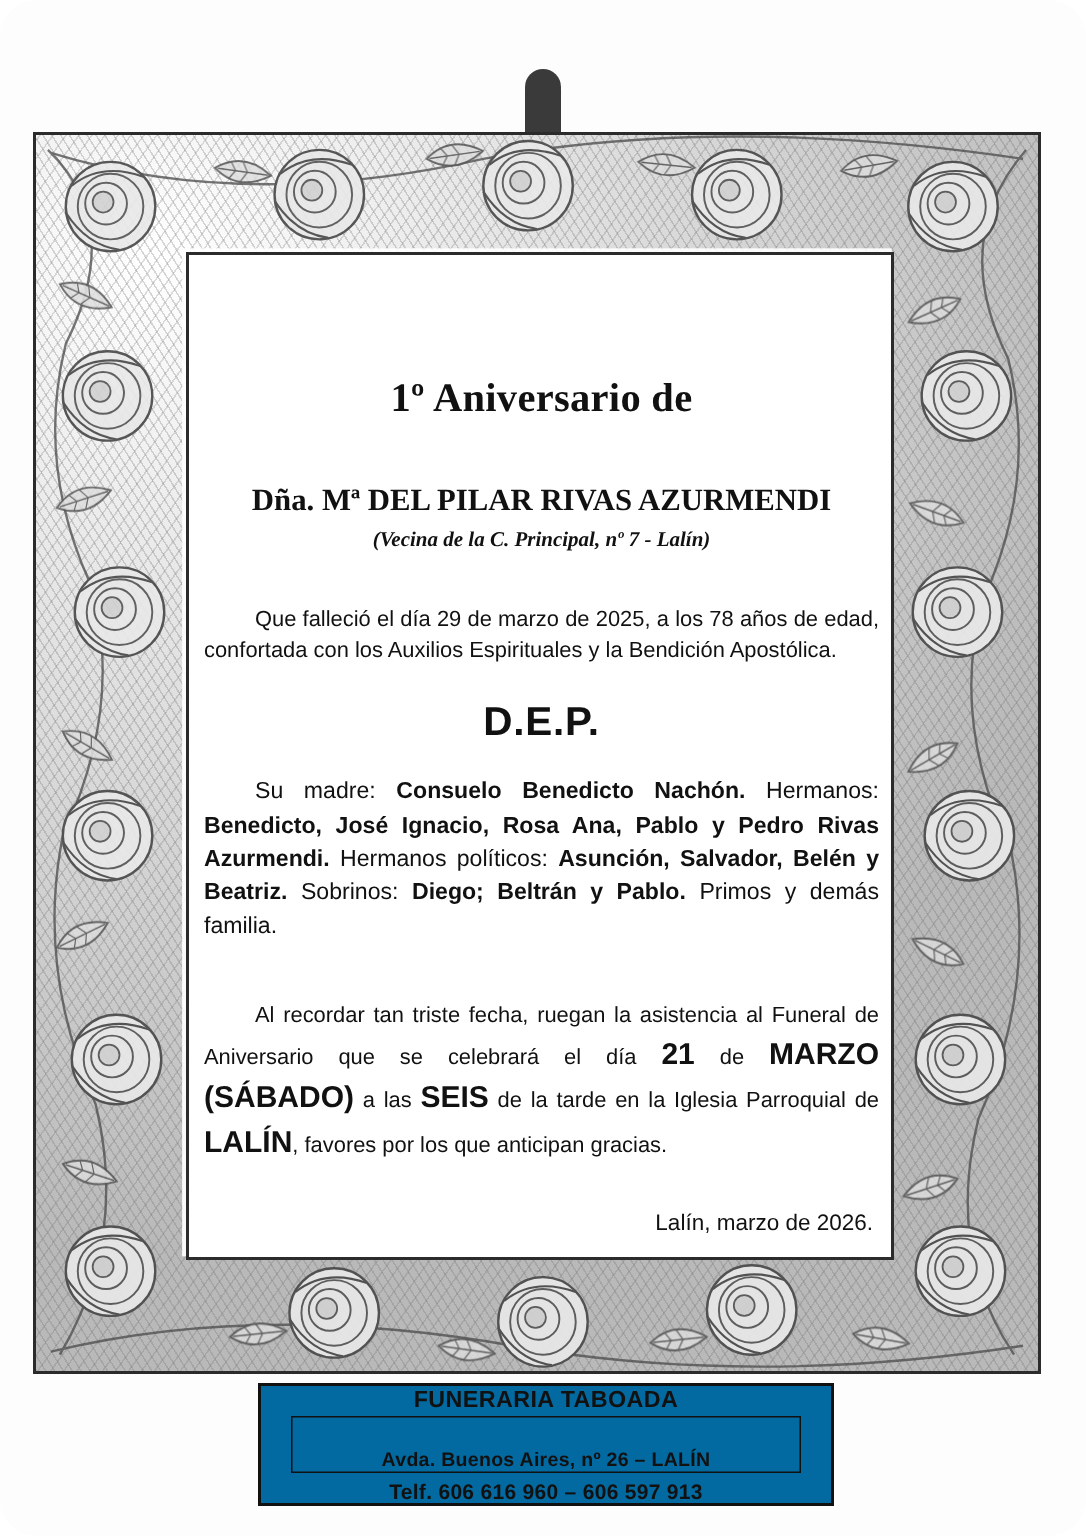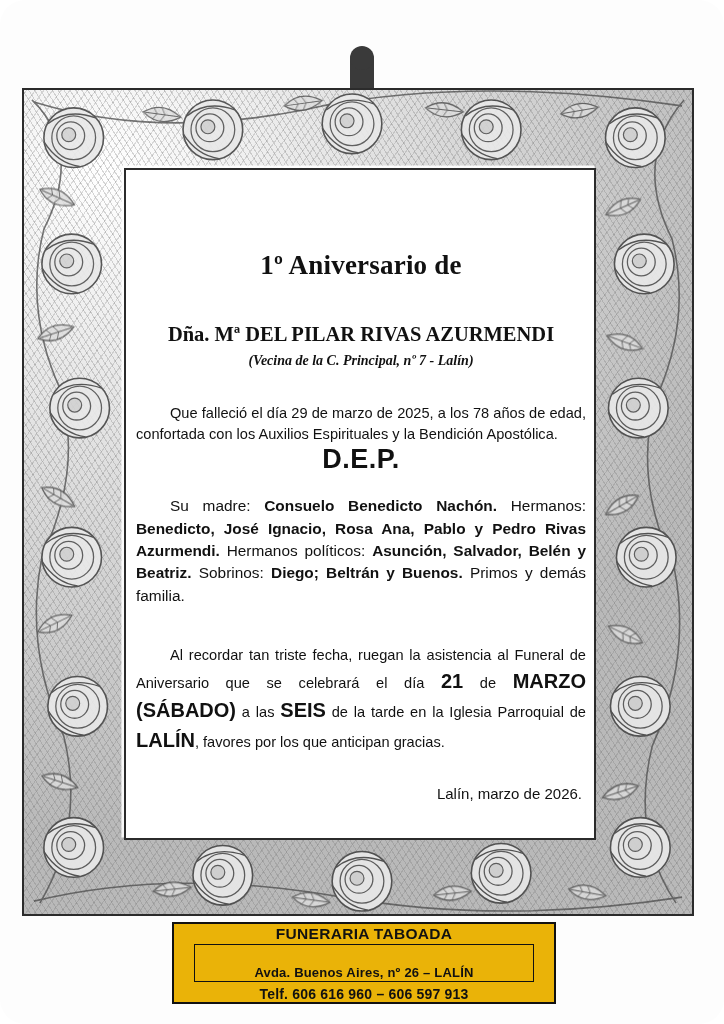--- a/index.html
+++ b/index.html
@@ -112,20 +112,21 @@
     text-align: justify;
     text-indent: 34px;
     margin-top: 34px;
   }
 
   .dep {
     text-align: center;
     font-family: "Liberation Sans", sans-serif;
     font-size: 27px;
     font-weight: bold;
+    margin-top: 22px;
     letter-spacing: 0.5px;
   }
 
   .family {
     font-family: "Liberation Sans", sans-serif;
     font-size: 15.4px;
     line-height: 1.45;
     text-align: justify;
     text-indent: 34px;
     margin-top: 20px;
@@ -153,21 +154,21 @@
   }
 
   
   .funeraria {
     position: absolute;
     left: 172px;
     top: 922px;
     width: 384px;
     height: 82px;
     border: 2px solid #111;
-    background: #eab308;
+    background: #0369a1;
     box-sizing: border-box;
     padding: 20px;
   }
   .funeraria-inner {
     border: 1px solid #111;
     width: 100%;
     height: 100%;
     box-sizing: border-box;
     display: flex;
     flex-direction: column;
@@ -284,21 +285,21 @@
     <div class="dep">D.E.P.</div>
 
     <div class="family">
       <span>Su madre:</span>
       <b>Consuelo Benedicto Nachón.</b>
       <span>Hermanos:</span>
       <b>Benedicto, José Ignacio, Rosa Ana, Pablo y Pedro Rivas Azurmendi.</b>
       <span>Hermanos políticos:</span>
       <b>Asunción, Salvador, Belén y Beatriz.</b>
       <span>Sobrinos:</span>
-      <b>Diego; Beltrán y Buenos.</b>
+      <b>Diego; Beltrán y Pablo.</b>
       <span>Primos y demás familia.</span>
     </div>
 
     <div class="funeral">
       <span>Al recordar tan triste fecha, ruegan la asistencia al Funeral de Aniversario que se celebrará el día</span>
       <b class="big-b">21</b>
       <span>de</span>
       <b class="big-b">MARZO (SÁBADO)</b>
       <span>a las</span>
       <b class="big-b">SEIS</b>

